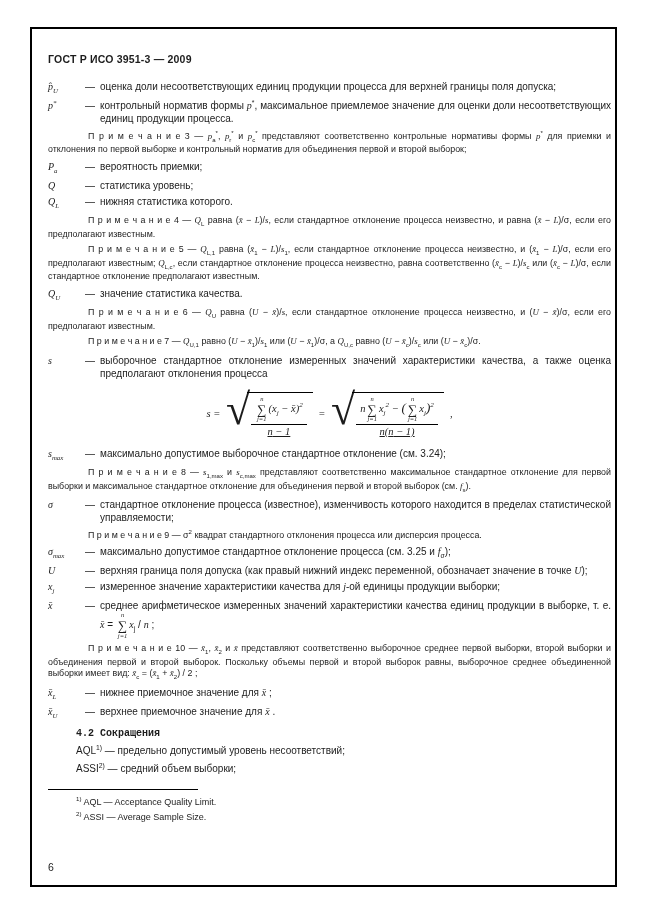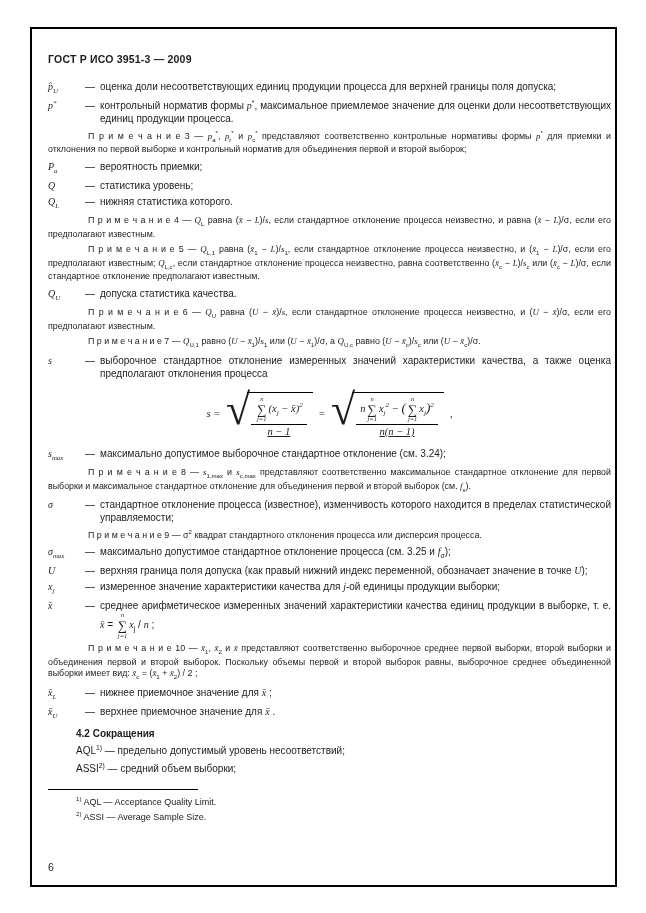--- a/index.html
+++ b/index.html
@@ -41,21 +41,21 @@
 
   .sqrt { display:inline-flex; align-items:flex-start; vertical-align:middle; margin:0 3px; }
   .rad  { font-size:44px; line-height:1; font-style:normal; margin:-4px -3px 0 0; font-family:"Liberation Serif", serif; }
   .sqb  { border-top:1.3px solid #000; padding:3px 6px 0 4px; }
   .bigp { font-size:125%; }
   .comma { font-style:normal; margin-left:3px; }
 
   .formula { text-align:center; font-size:10.5px; font-style:italic;
              font-family:"Liberation Serif", serif; margin:12px 0 10px 0; }
 
-  .section-heading { font-weight:bold; font-size:10px; margin:7px 0 4px 28px; }
+  .section-heading { font-weight:bold; font-size:10px; margin:7px 0 4px 28px;font-family:Liberation Mono, monospace; }
   .abbr { font-size:10px; line-height:1.35; margin:0 0 3px 28px; }
 
   .footnote-block { margin-top:14px; }
   .fn-rule { width:150px; border-top:1px solid #000; height:0; margin:0 0 5px 0; }
   .fn { font-size:9px; line-height:1.45; margin-left:28px; }
 
   .page-number { position:absolute; left:16px; bottom:12px; font-size:10.5px; }
 </style>
 </head>
 <body>
@@ -96,21 +96,21 @@
       <span class="dash">—</span>
       <span class="txt">нижняя статистика которого.</span>
     </div>
 
     <div class="note">П р и м е ч а н и е  4 — <i>Q</i><sub>L</sub> равна (<i>x̄</i> − <i>L</i>)/<i>s</i>, если стандартное отклонение процесса неизвестно, и равна (<i>x̄</i> − <i>L</i>)/σ, если его предполагают известным.</div>
     <div class="note">П р и м е ч а н и е  5 — <i>Q</i><sub>L,1</sub> равна (<i>x̄</i><sub>1</sub> − <i>L</i>)/<i>s</i><sub>1</sub>, если стандартное отклонение процесса неизвестно, и (<i>x̄</i><sub>1</sub> − <i>L</i>)/σ, если его предполагают известным; <i>Q</i><sub>L,c</sub>, если стандартное отклонение процесса неизвестно, равна соответственно (<i>x̄</i><sub>c</sub> − <i>L</i>)/<i>s</i><sub>c</sub> или (<i>x̄</i><sub>c</sub> − <i>L</i>)/σ, если стандартное отклонение предполагают известным.</div>
 
     <div class="def">
       <span class="sym"><i>Q</i><sub>U</sub></span>
       <span class="dash">—</span>
-      <span class="txt">допуска статистика качества.</span>
+      <span class="txt">значение статистика качества.</span>
     </div>
 
     <div class="note">П р и м е ч а н и е  6 — <i>Q</i><sub>U</sub> равна (<i>U</i> − <i>x̄</i>)/<i>s</i>, если стандартное отклонение процесса неизвестно, и (<i>U</i> − <i>x̄</i>)/σ, если его предполагают известным.</div>
     <div class="note">П р и м е ч а н и е  7 — <i>Q</i><sub>U,1</sub> равно (<i>U</i> − <i>x̄</i><sub>1</sub>)/<i>s</i><sub>1</sub>  или  (<i>U</i> − <i>x̄</i><sub>1</sub>)/σ,  а  <i>Q</i><sub>U,c</sub>  равно  (<i>U</i> − <i>x̄</i><sub>c</sub>)/<i>s</i><sub>c</sub>  или  (<i>U</i> − <i>x̄</i><sub>c</sub>)/σ.</div>
 
     <div class="def">
       <span class="sym"><i>s</i></span>
       <span class="dash">—</span>
       <span class="txt">выборочное стандартное отклонение измеренных значений характеристики качества, а также оценка предполагают отклонения процесса</span>
     </div>

